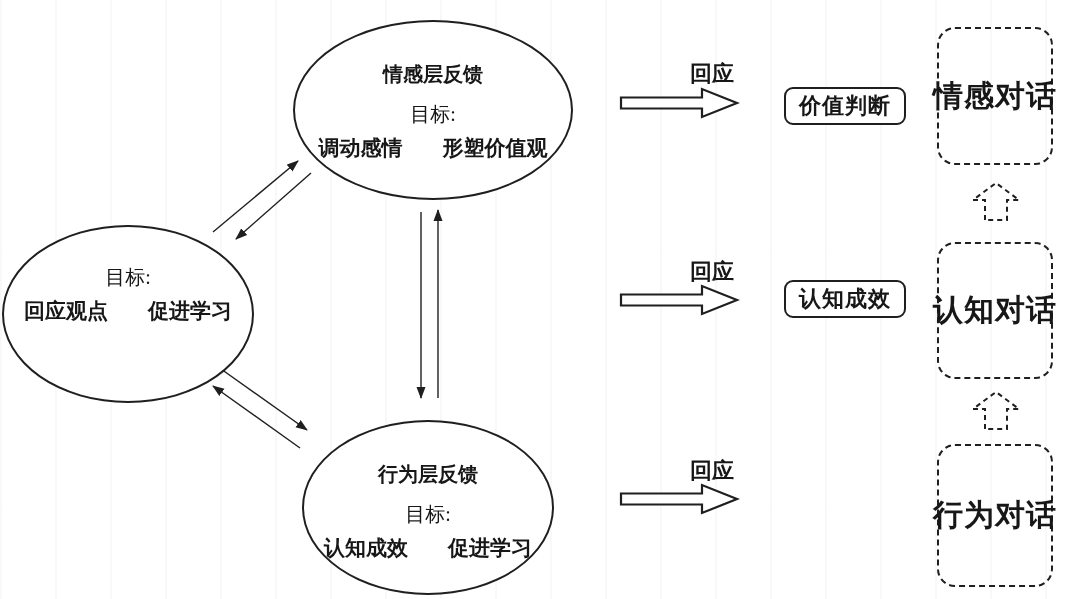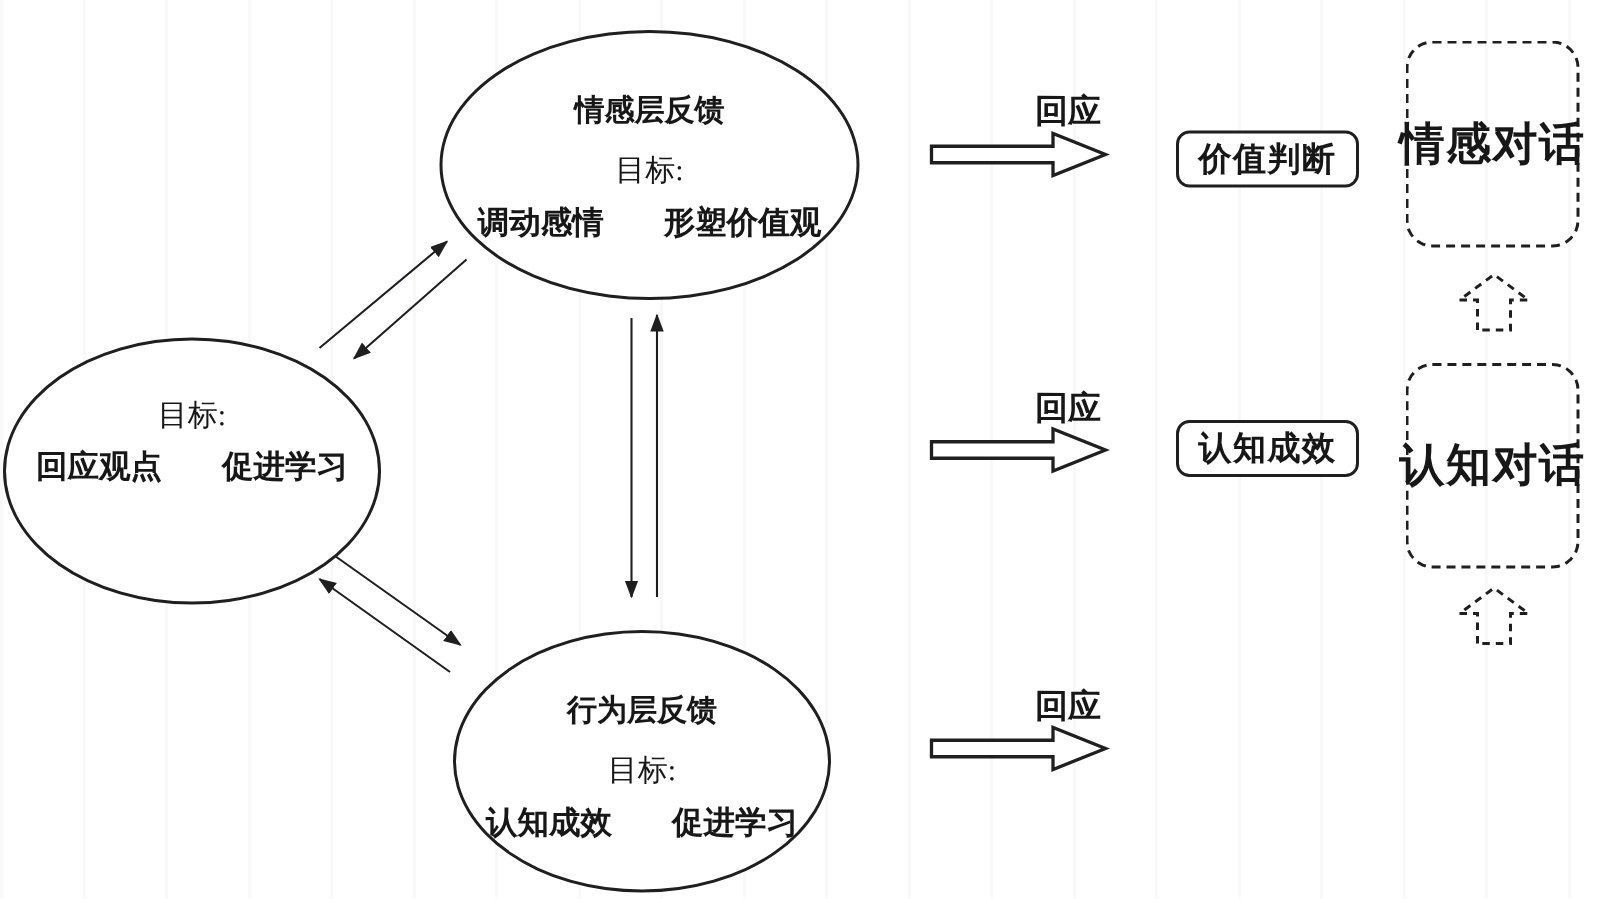--- a/index.html
+++ b/index.html
@@ -181,14 +181,15 @@
 
   <span class="flow-label" style="left:614px; top:61px;">回应</span>
   <span class="flow-label" style="left:614px; top:259px;">回应</span>
   <span class="flow-label" style="left:614px; top:458px;">回应</span>
 
   <div class="outcome-box" style="top:87px;">价值判断</div>
   <div class="outcome-box" style="top:280px;">认知成效</div>
 
   <div class="dialogue-box" style="top:27px; height:138px;">情感对话</div>
   <div class="dialogue-box" style="top:242px; height:137px;">认知对话</div>
+  <div class="dialogue-box" style="top:444px; height:143px;">行为对话</div>
 
 </div>
 
 </body></html>

